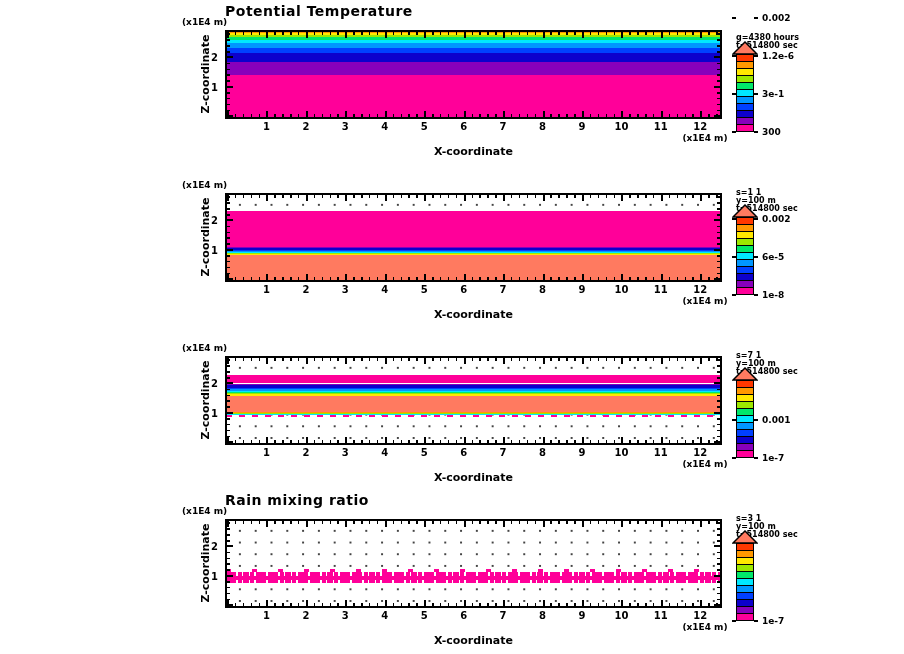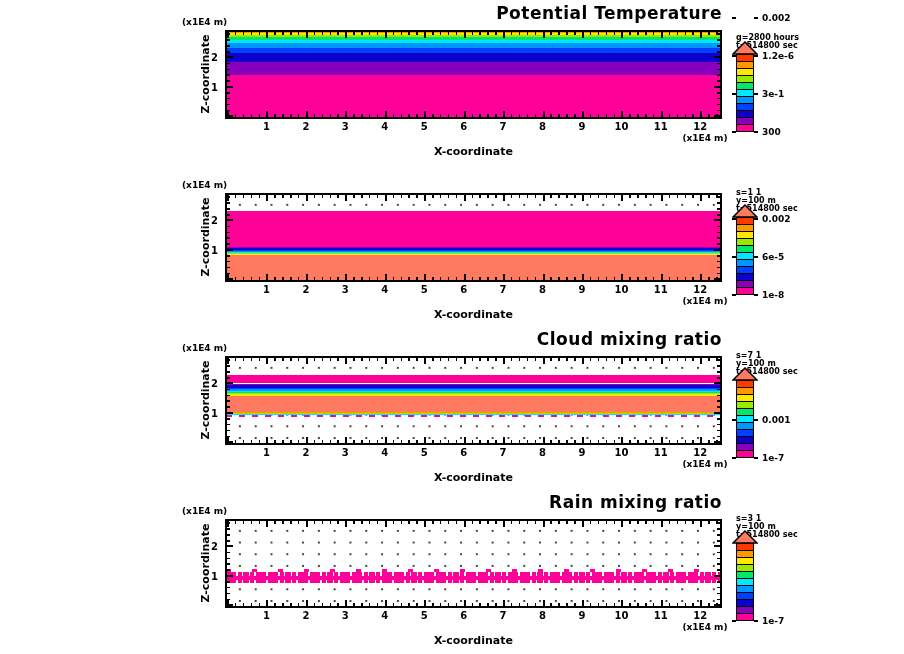--- a/index.html
+++ b/index.html
@@ -1,20 +1,20 @@
 <!DOCTYPE html>
 <html><head>
 <meta charset="utf-8">
 <style>
   html,body{margin:0;padding:0;background:#fff;}
   body{width:904px;height:654px;position:relative;overflow:hidden;
        font-family:"DejaVu Sans",sans-serif;color:#000;}
   .panel{position:absolute;left:0;width:904px;height:163px;}
-  .title{position:absolute;left:225px;width:497px;top:1px;text-align:right;
-         font-size:17px;font-weight:bold;letter-spacing:.5px;white-space:nowrap;}
+  .title{position:absolute;left:225px;width:497px;top:1px;text-align:left;
+         font-size:14px;font-weight:bold;letter-spacing:.5px;white-space:nowrap;}
   .yunit{position:absolute;left:182px;top:15px;font-size:9px;font-weight:bold;white-space:nowrap;}
   .ylab{position:absolute;left:205px;top:72px;width:0;height:0;}
   .ylab span{position:absolute;transform:translate(-50%,-50%) rotate(-90deg);
              white-space:nowrap;font-size:11px;font-weight:bold;}
   .frame{position:absolute;left:225px;top:28px;width:497px;height:89px;
          border:2px solid #000;box-sizing:border-box;}
   .field{position:absolute;inset:0;overflow:hidden;background:#fff;}
   .field.dots{background-image:radial-gradient(circle,#444 .8px,transparent 1px);
               background-size:15.8px 11.7px;background-position:5px 4px;}
   .band{position:absolute;left:-1px;right:-1px;}
@@ -103,21 +103,21 @@
       <div class="xtl" style="left: 531.52px;">8</div>
       <div class="xtl" style="left: 570.96px;">9</div>
       <div class="xtl" style="left: 610.4px;">10</div>
       <div class="xtl" style="left: 649.84px;">11</div>
       <div class="xtl" style="left: 689.28px;">12</div>
     </div>
   <div class="xunit">(x1E4 m)</div>
   <div class="xlab">X-coordinate</div>
   <div class="cbar">
       <div class="cb-head" style="top: 32px;">
-        <div>g=2800 hours</div>
+        <div>g=4380 hours</div>
         <div>t=514800 sec</div>
       </div>
       <svg class="cb-tri" width="26" height="14">
         <polygon points="13,1 25,13 1,13" fill="#ff7a60" stroke="#000" stroke-width="1.5"></polygon>
       </svg>
       <div class="cb-bar">
         <div class="cb-band" style="background: rgb(255, 56, 0);"></div>
         <div class="cb-band" style="background: rgb(255, 152, 0);"></div>
         <div class="cb-band" style="background: rgb(255, 232, 0);"></div>
         <div class="cb-band" style="background: rgb(156, 232, 0);"></div>
@@ -204,21 +204,20 @@
       <div class="cb-lab" style="top: 125px;">1e-8</div>
       <div class="cb-tick" style="left: 18px; top: 129px;"></div>
       <div class="cb-tick" style="left: -4px; top: 129px;"></div>
       <div class="cb-lab" style="top: -76.0982px;">3e-1</div>
       <div class="cb-tick" style="left: 18px; top: -72.0982px;"></div>
       <div class="cb-tick" style="left: -4px; top: -72.0982px;"></div>
     </div>
 </div>
 
 <div class="panel" style="top:328px">
-  <div class="title">Cloud mixing ratio</div>
   <div class="yunit">(x1E4 m)</div>
   <div class="ylab">
       <span>Z-coordinate</span>
     </div>
   <div class="frame">
     <div class="field dots">
         <div class="band dashed" style="top: 67.2414%; height: 1.72414%; background-color: rgb(255, 0, 153); --c: #ff0099;"></div>
         <div class="band solid" style="top: 66.0345%; height: 1.2069%; background-color: rgb(13, 0, 204); --c: #0d00cc;"></div>
         <div class="band solid" style="top: 65.5172%; height: 0.517241%; background-color: rgb(0, 232, 255); --c: #00e8ff;"></div>
         <div class="band solid" style="top: 64.8276%; height: 0.689655%; background-color: rgb(0, 232, 106); --c: #00e86a;"></div>

